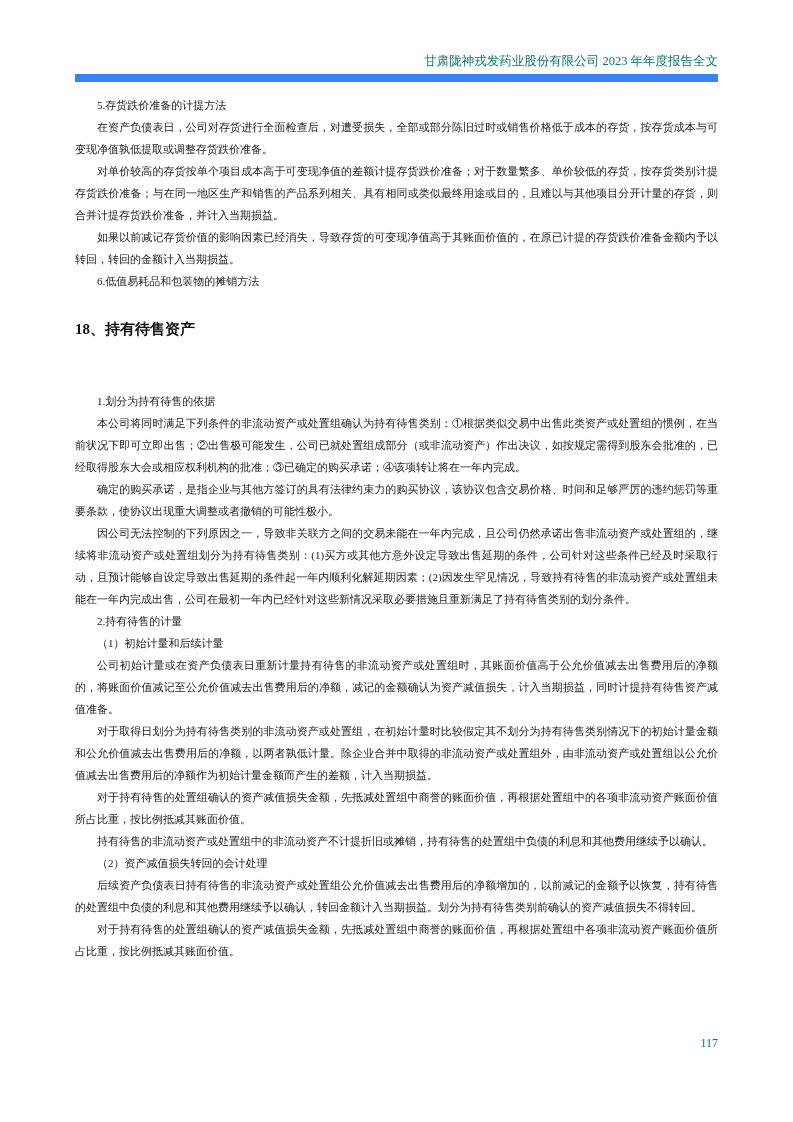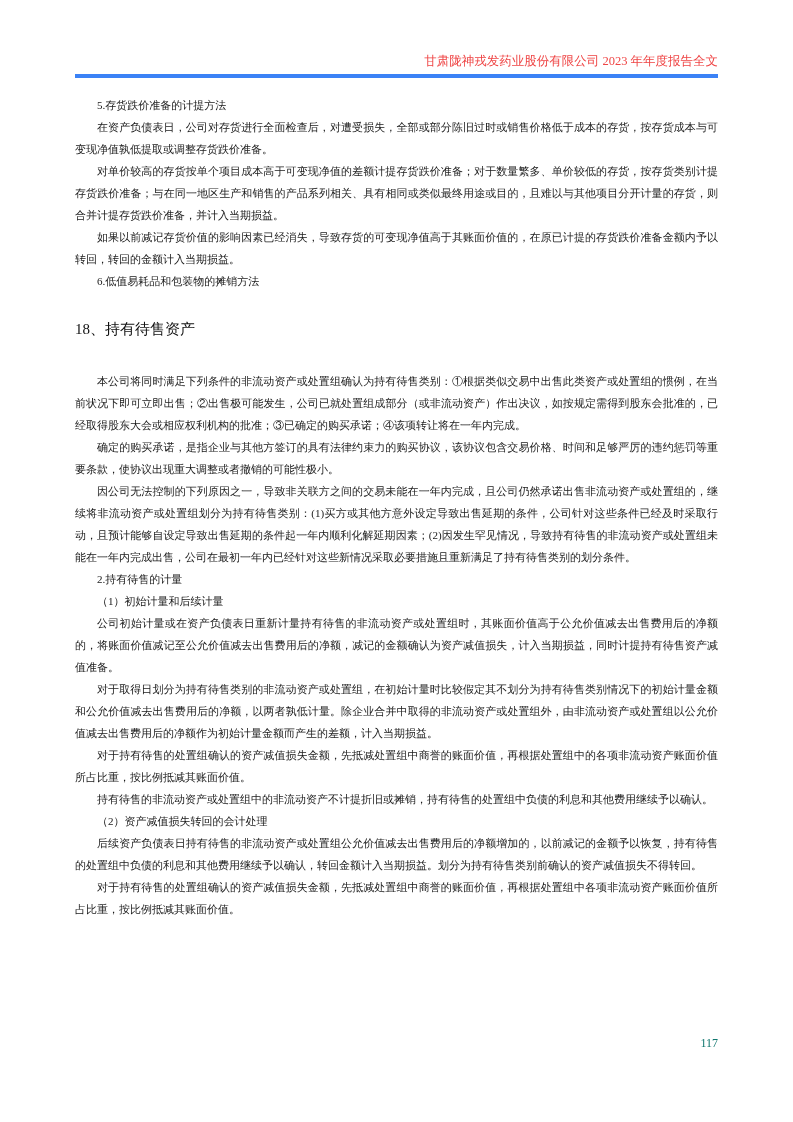--- a/index.html
+++ b/index.html
@@ -15,42 +15,42 @@
     overflow: hidden;
   }
   .header {
     position: absolute;
     top: 52px;
     left: 75px;
     width: 643px;
     text-align: right;
     font-size: 12.5px;
     line-height: 18px;
-    color: #ef4444;
-    border-bottom: 4px solid #3b82f6;
+    color: #0f766e;
+    border-bottom: 8px solid #3b82f6;
     padding-bottom: 4px;
   }
   .content {
     position: absolute;
     top: 94px;
     left: 75px;
     width: 643px;
     color: #1a1a1a;
   }
   .content p {
     font-size: 11px;
     line-height: 22px;
     text-align: justify;
     text-indent: 2em;
   }
   .content h2 {
     font-size: 15px;
-    font-weight: normal;
+    font-weight: bold;
     line-height: 22px;
-    margin: 26px 0 30px 0;
+    margin: 26px 0 50px 0;
     text-indent: 0;
     color: #111111;
   }
   .footer {
     position: absolute;
     top: 1036px;
     left: 75px;
     width: 643px;
     text-align: right;
     font-size: 12px;
@@ -63,20 +63,21 @@
 <div class="page">
   <div class="header">甘肃陇神戎发药业股份有限公司 2023 年年度报告全文</div>
 
   <div class="content">
       <p>5.存货跌价准备的计提方法</p>
       <p>在资产负债表日，公司对存货进行全面检查后，对遭受损失，全部或部分陈旧过时或销售价格低于成本的存货，按存货成本与可变现净值孰低提取或调整存货跌价准备。</p>
       <p>对单价较高的存货按单个项目成本高于可变现净值的差额计提存货跌价准备；对于数量繁多、单价较低的存货，按存货类别计提存货跌价准备；与在同一地区生产和销售的产品系列相关、具有相同或类似最终用途或目的，且难以与其他项目分开计量的存货，则合并计提存货跌价准备，并计入当期损益。</p>
       <p>如果以前减记存货价值的影响因素已经消失，导致存货的可变现净值高于其账面价值的，在原已计提的存货跌价准备金额内予以转回，转回的金额计入当期损益。</p>
       <p>6.低值易耗品和包装物的摊销方法</p>
       <h2>18、持有待售资产</h2>
+      <p>1.划分为持有待售的依据</p>
       <p>本公司将同时满足下列条件的非流动资产或处置组确认为持有待售类别：①根据类似交易中出售此类资产或处置组的惯例，在当前状况下即可立即出售；②出售极可能发生，公司已就处置组成部分（或非流动资产）作出决议，如按规定需得到股东会批准的，已经取得股东大会或相应权利机构的批准；③已确定的购买承诺；④该项转让将在一年内完成。</p>
       <p>确定的购买承诺，是指企业与其他方签订的具有法律约束力的购买协议，该协议包含交易价格、时间和足够严厉的违约惩罚等重要条款，使协议出现重大调整或者撤销的可能性极小。</p>
       <p>因公司无法控制的下列原因之一，导致非关联方之间的交易未能在一年内完成，且公司仍然承诺出售非流动资产或处置组的，继续将非流动资产或处置组划分为持有待售类别：(1)买方或其他方意外设定导致出售延期的条件，公司针对这些条件已经及时采取行动，且预计能够自设定导致出售延期的条件起一年内顺利化解延期因素；(2)因发生罕见情况，导致持有待售的非流动资产或处置组未能在一年内完成出售，公司在最初一年内已经针对这些新情况采取必要措施且重新满足了持有待售类别的划分条件。</p>
       <p>2.持有待售的计量</p>
       <p>（1）初始计量和后续计量</p>
       <p>公司初始计量或在资产负债表日重新计量持有待售的非流动资产或处置组时，其账面价值高于公允价值减去出售费用后的净额的，将账面价值减记至公允价值减去出售费用后的净额，减记的金额确认为资产减值损失，计入当期损益，同时计提持有待售资产减值准备。</p>
       <p>对于取得日划分为持有待售类别的非流动资产或处置组，在初始计量时比较假定其不划分为持有待售类别情况下的初始计量金额和公允价值减去出售费用后的净额，以两者孰低计量。除企业合并中取得的非流动资产或处置组外，由非流动资产或处置组以公允价值减去出售费用后的净额作为初始计量金额而产生的差额，计入当期损益。</p>
       <p>对于持有待售的处置组确认的资产减值损失金额，先抵减处置组中商誉的账面价值，再根据处置组中的各项非流动资产账面价值所占比重，按比例抵减其账面价值。</p>
       <p>持有待售的非流动资产或处置组中的非流动资产不计提折旧或摊销，持有待售的处置组中负债的利息和其他费用继续予以确认。</p>
       <p>（2）资产减值损失转回的会计处理</p>

